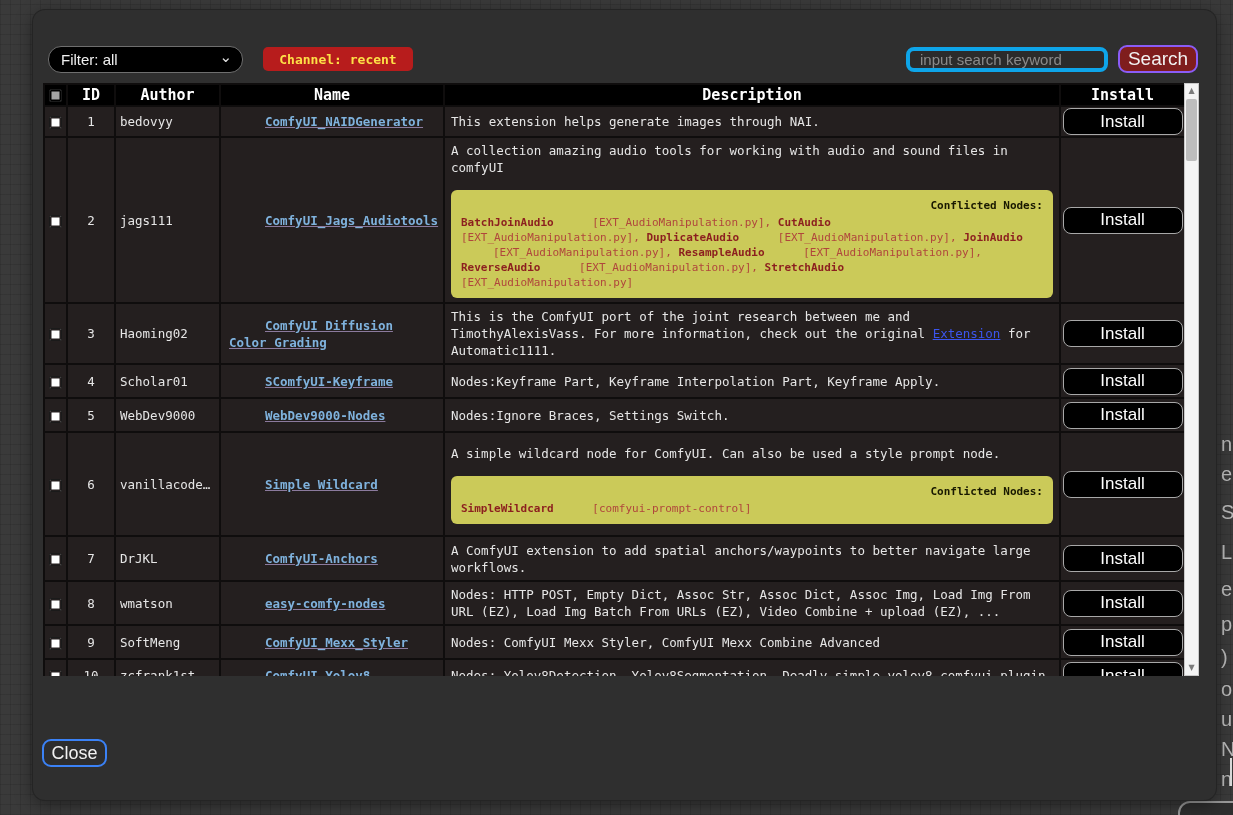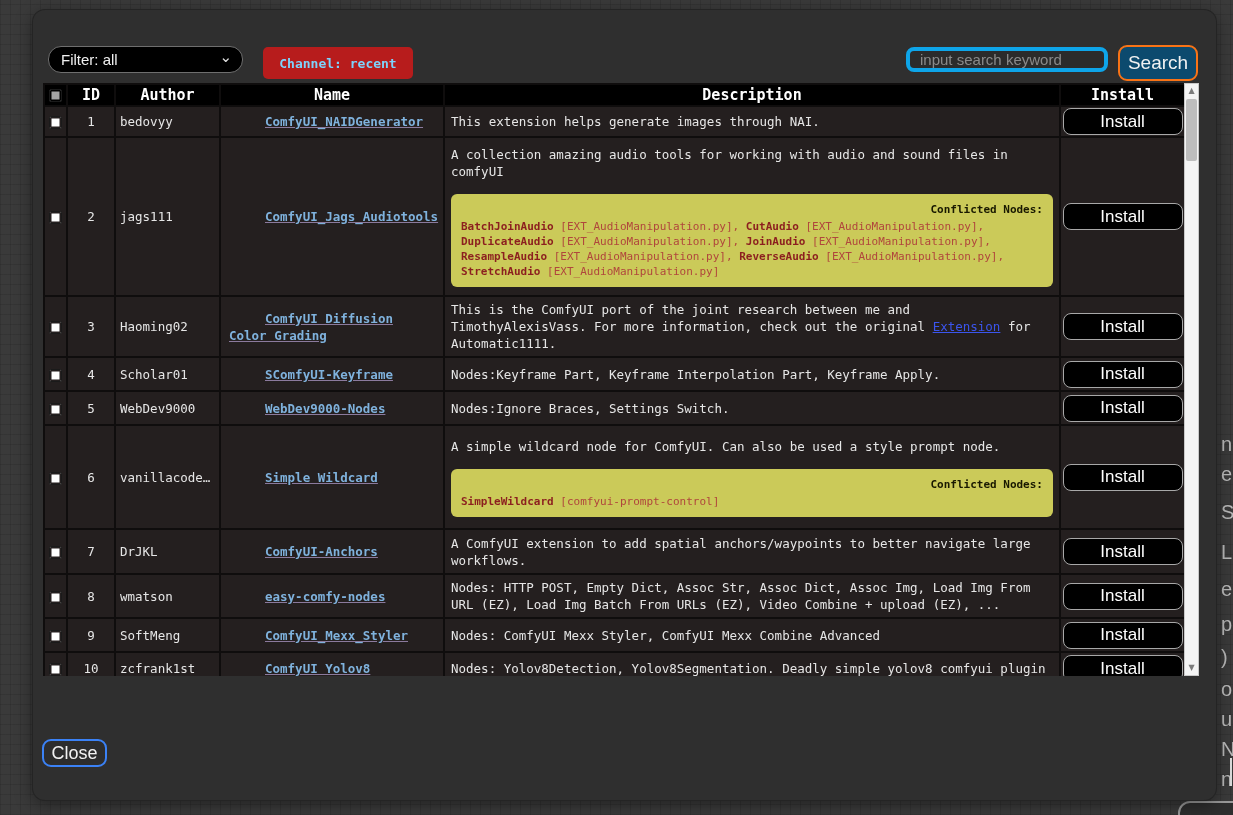--- a/index.html
+++ b/index.html
@@ -42,35 +42,35 @@
   .select-wrap select {
     appearance:none; -webkit-appearance:none;
     width:100%; height:100%; background:transparent; border:none; outline:none;
     color:#f0f0f0; font-family:"Liberation Sans", sans-serif; font-size:15px;
     padding:0 26px 0 12px; cursor:pointer;
   }
   .select-chevron {
     position:absolute; right:10px; top:1px; color:#e8e8e8; font-size:15px; pointer-events:none;
   }
   .channel-badge {
-    position:absolute; left:220px; top:2px; width:150px; height:32px;
+    position:absolute; left:220px; top:2px; width:150px; height:24px;
     background:#b71c1c; border:none; border-radius:5px;
-    color:#7dd3fc; font-family:"DejaVu Sans Mono", monospace; font-size:13px; font-weight:bold;
+    color:#fde047; font-family:"DejaVu Sans Mono", monospace; font-size:13px; font-weight:bold;
     cursor:pointer;
   }
   .search-input {
     position:absolute; left:863px; top:2px; width:202px; height:25px;
     background:#2b2b2b; border:4px solid #0ea5e9; border-radius:8px;
     color:#e8e8e8; font-family:"Liberation Sans", sans-serif; font-size:15px;
     padding:0 10px; outline:none;
   }
   .search-input::placeholder { color:#8a8a8a; }
   .search-btn {
-    position:absolute; left:1075px; top:0px; width:80px; height:36px;
-    background:#0c4a6e; border:2px solid #f97316; border-radius:9px;
+    position:absolute; left:1075px; top:0px; width:80px; height:28px;
+    background:#7f1d1d; border:2px solid #8b5cf6; border-radius:9px;
     color:#f2f2f2; font-family:"Liberation Sans", sans-serif; font-size:19px; line-height:22px;
     cursor:pointer;
   }
 
   
   .table-viewport {
     position:absolute; left:10px; top:73px; width:1141px; height:593px; overflow:hidden;
   }
   table { border-collapse:collapse; table-layout:fixed; width:1141px; background:#141111; }
   th, td { border:2px solid #0f0d0d; }
@@ -109,21 +109,21 @@
     text-decoration-color:#8b7a9d; cursor:pointer;margin-left:36px;
   }
   a.desc-link { color:#3b55ee; text-decoration:underline; cursor:pointer; }
 
   .conflict-box {
     margin-top:14px; background:#cbca59; border-radius:6px; padding:8px 10px;
     font-size:11px; line-height:15px; color:#8c1f1f;
   }
   .conflict-title { color:#191900; font-weight:bold; margin-bottom:2px;text-align:right; }
   .conflict-box b { color:#8c1f1f; font-weight:bold; }
-  .conflict-box .file { color:#b0463c; font-weight:normal; }
+  .conflict-box .file { color:#b0463c; font-weight:normal;padding-left:32px; }
 
   .install-btn {
     width:120px; height:27px; background:#000; border:1px solid #a8a8a8; border-radius:8px;
     color:#fff; font-family:"Liberation Sans", sans-serif; font-size:17px; line-height:22px;
     cursor:pointer;
   }
 
   
   .scrollbar {
     position:absolute; left:1151px; top:73px; width:15px; height:593px;

